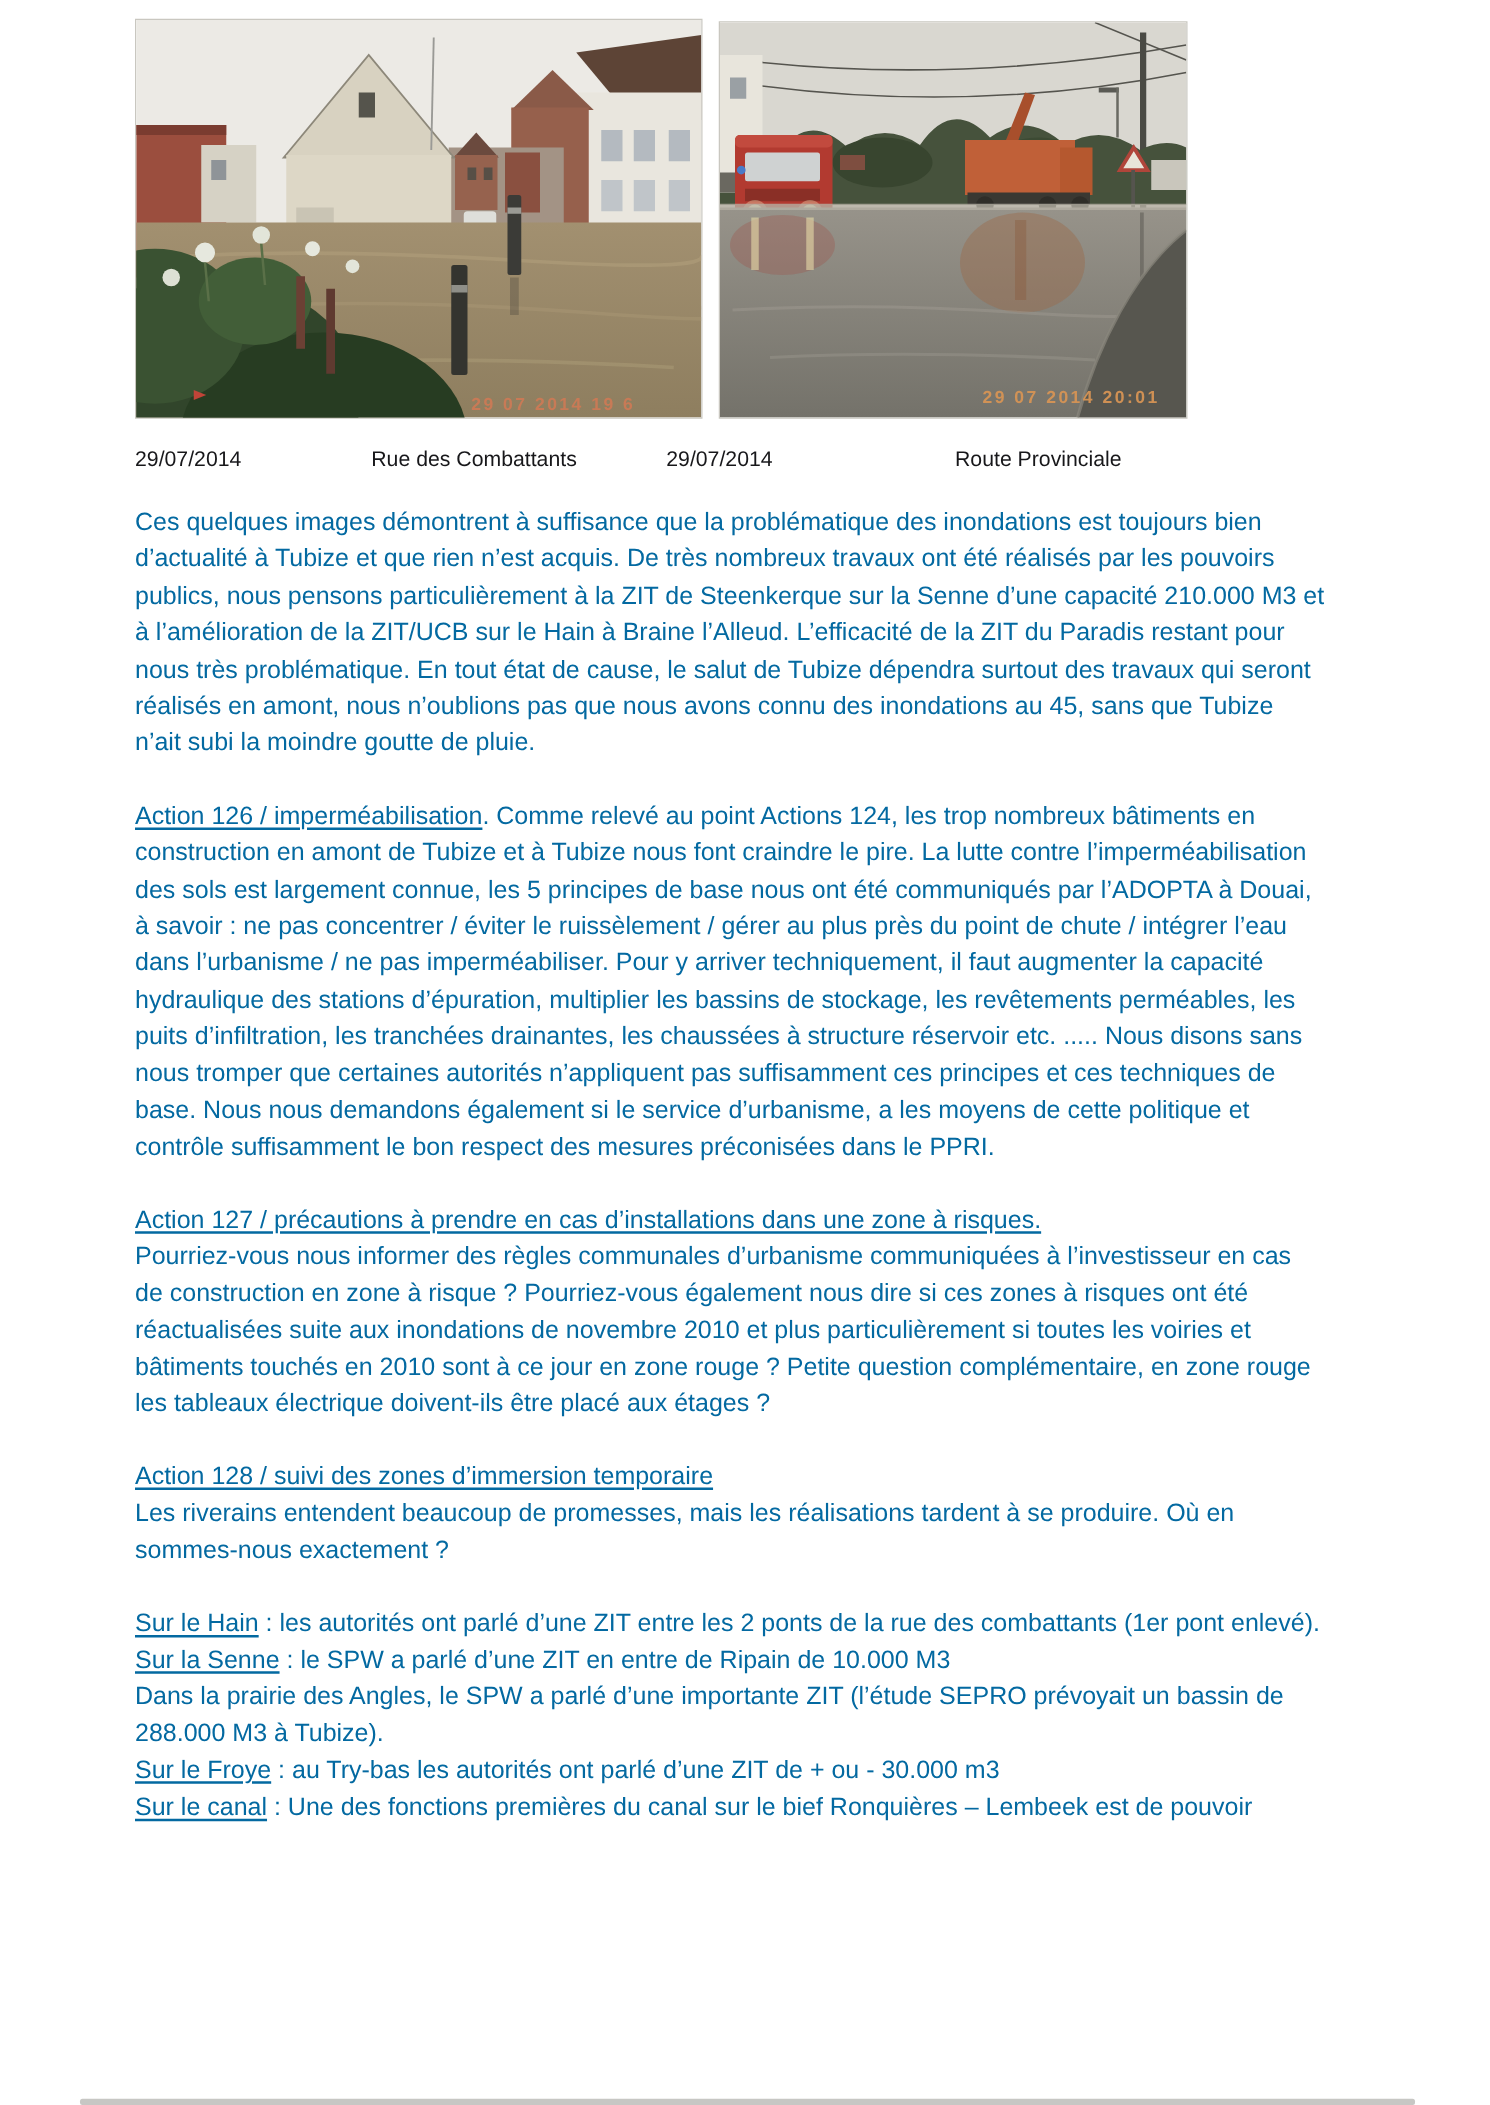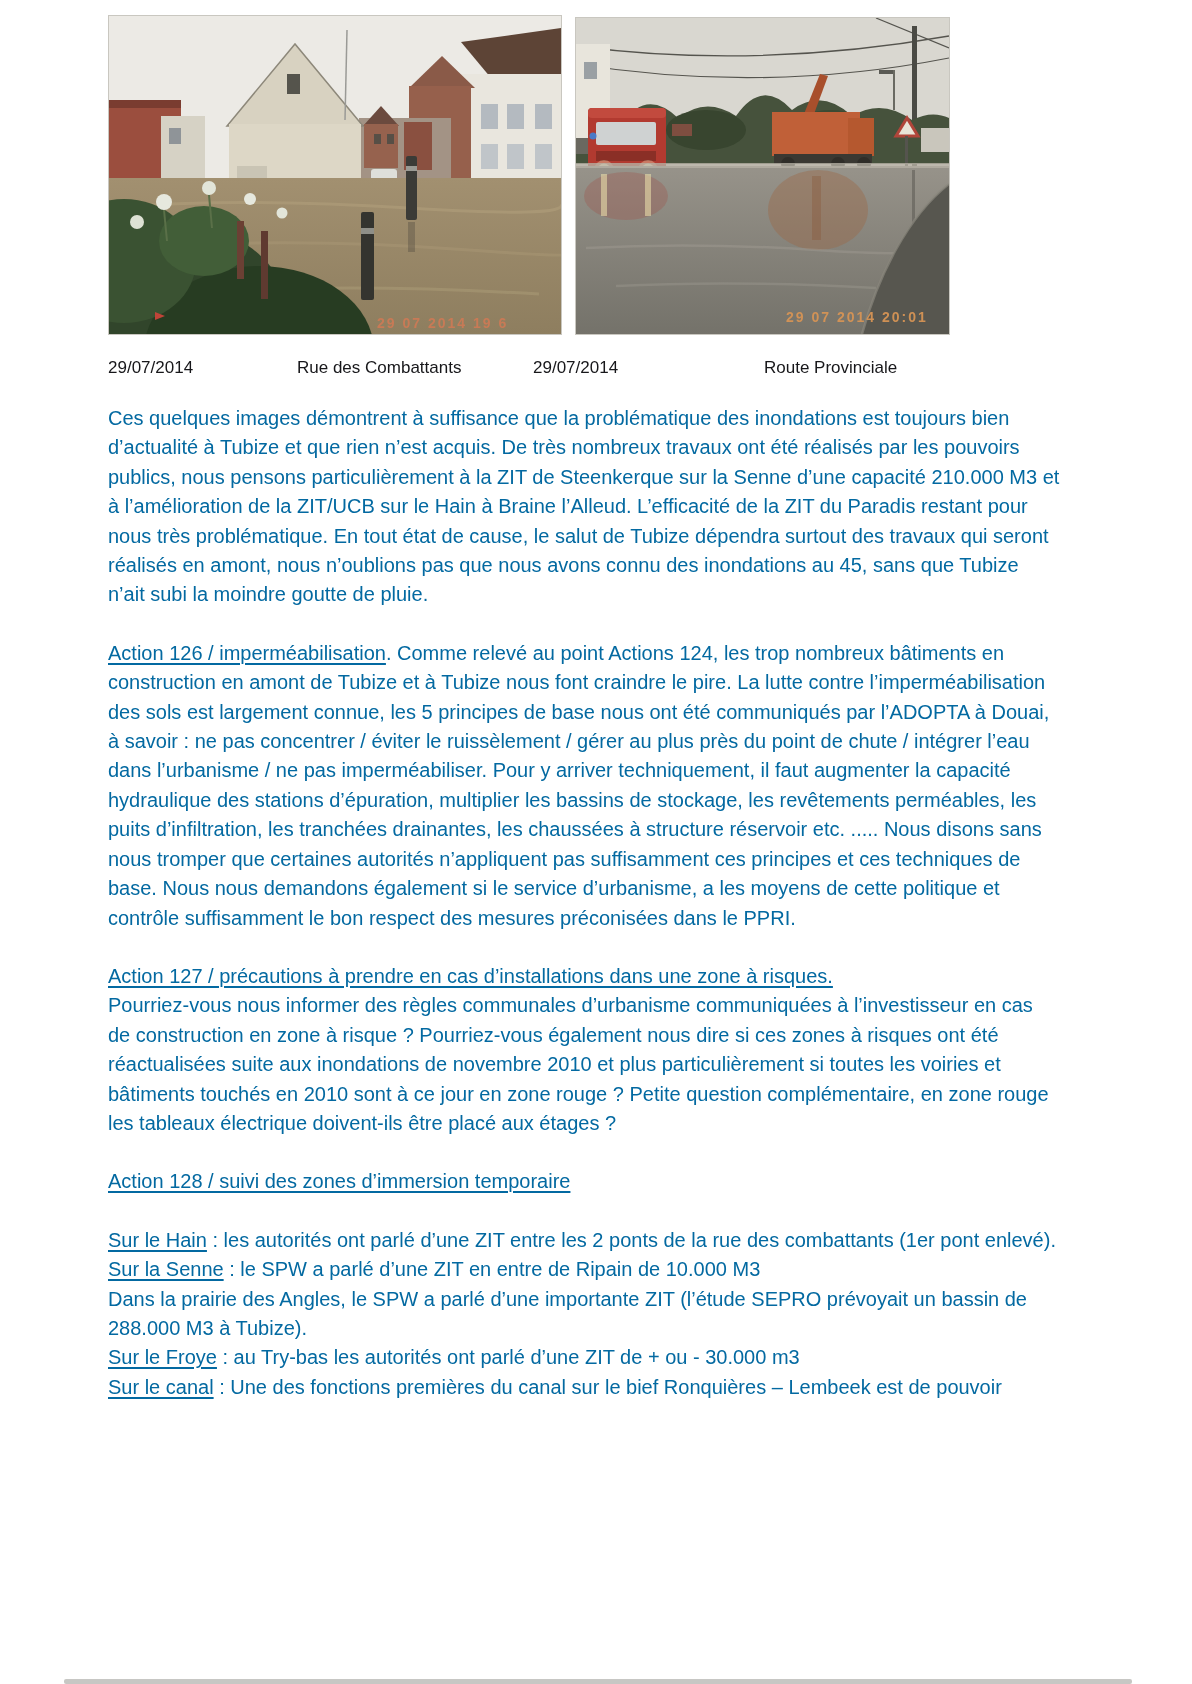--- a/index.html
+++ b/index.html
@@ -215,20 +215,21 @@
     </p>
   </div>
 
   <div class="block">
     <p><span class="u">Action 127 / précautions à prendre en cas d’installations dans une zone à risques.</span></p>
     <p>Pourriez-vous nous informer des règles communales d’urbanisme communiquées à l’investisseur en cas de construction en zone à risque ? Pourriez-vous également nous dire si ces zones à risques ont été réactualisées suite aux inondations de novembre 2010 et plus particulièrement si toutes les voiries et bâtiments touchés en 2010 sont à ce jour en zone rouge ? Petite question complémentaire, en zone rouge les tableaux électrique doivent-ils être placé aux étages ?</p>
   </div>
 
   <div class="block">
     <p><span class="u">Action 128 / suivi des zones d’immersion temporaire</span></p>
+    <p>Les  riverains entendent beaucoup de promesses, mais les réalisations tardent à se produire. Où en sommes-nous exactement ?</p>
   </div>
 
   <div class="block">
     <p>
       <span class="u">Sur le Hain</span><span> : les autorités ont parlé d’une ZIT entre les 2 ponts de la rue des combattants (1er pont enlevé).</span>
     </p>
     <p>
       <span class="u">Sur la Senne</span><span> : le SPW a parlé d’une ZIT en entre de Ripain de 10.000 M3</span>
     </p>
     <p>

